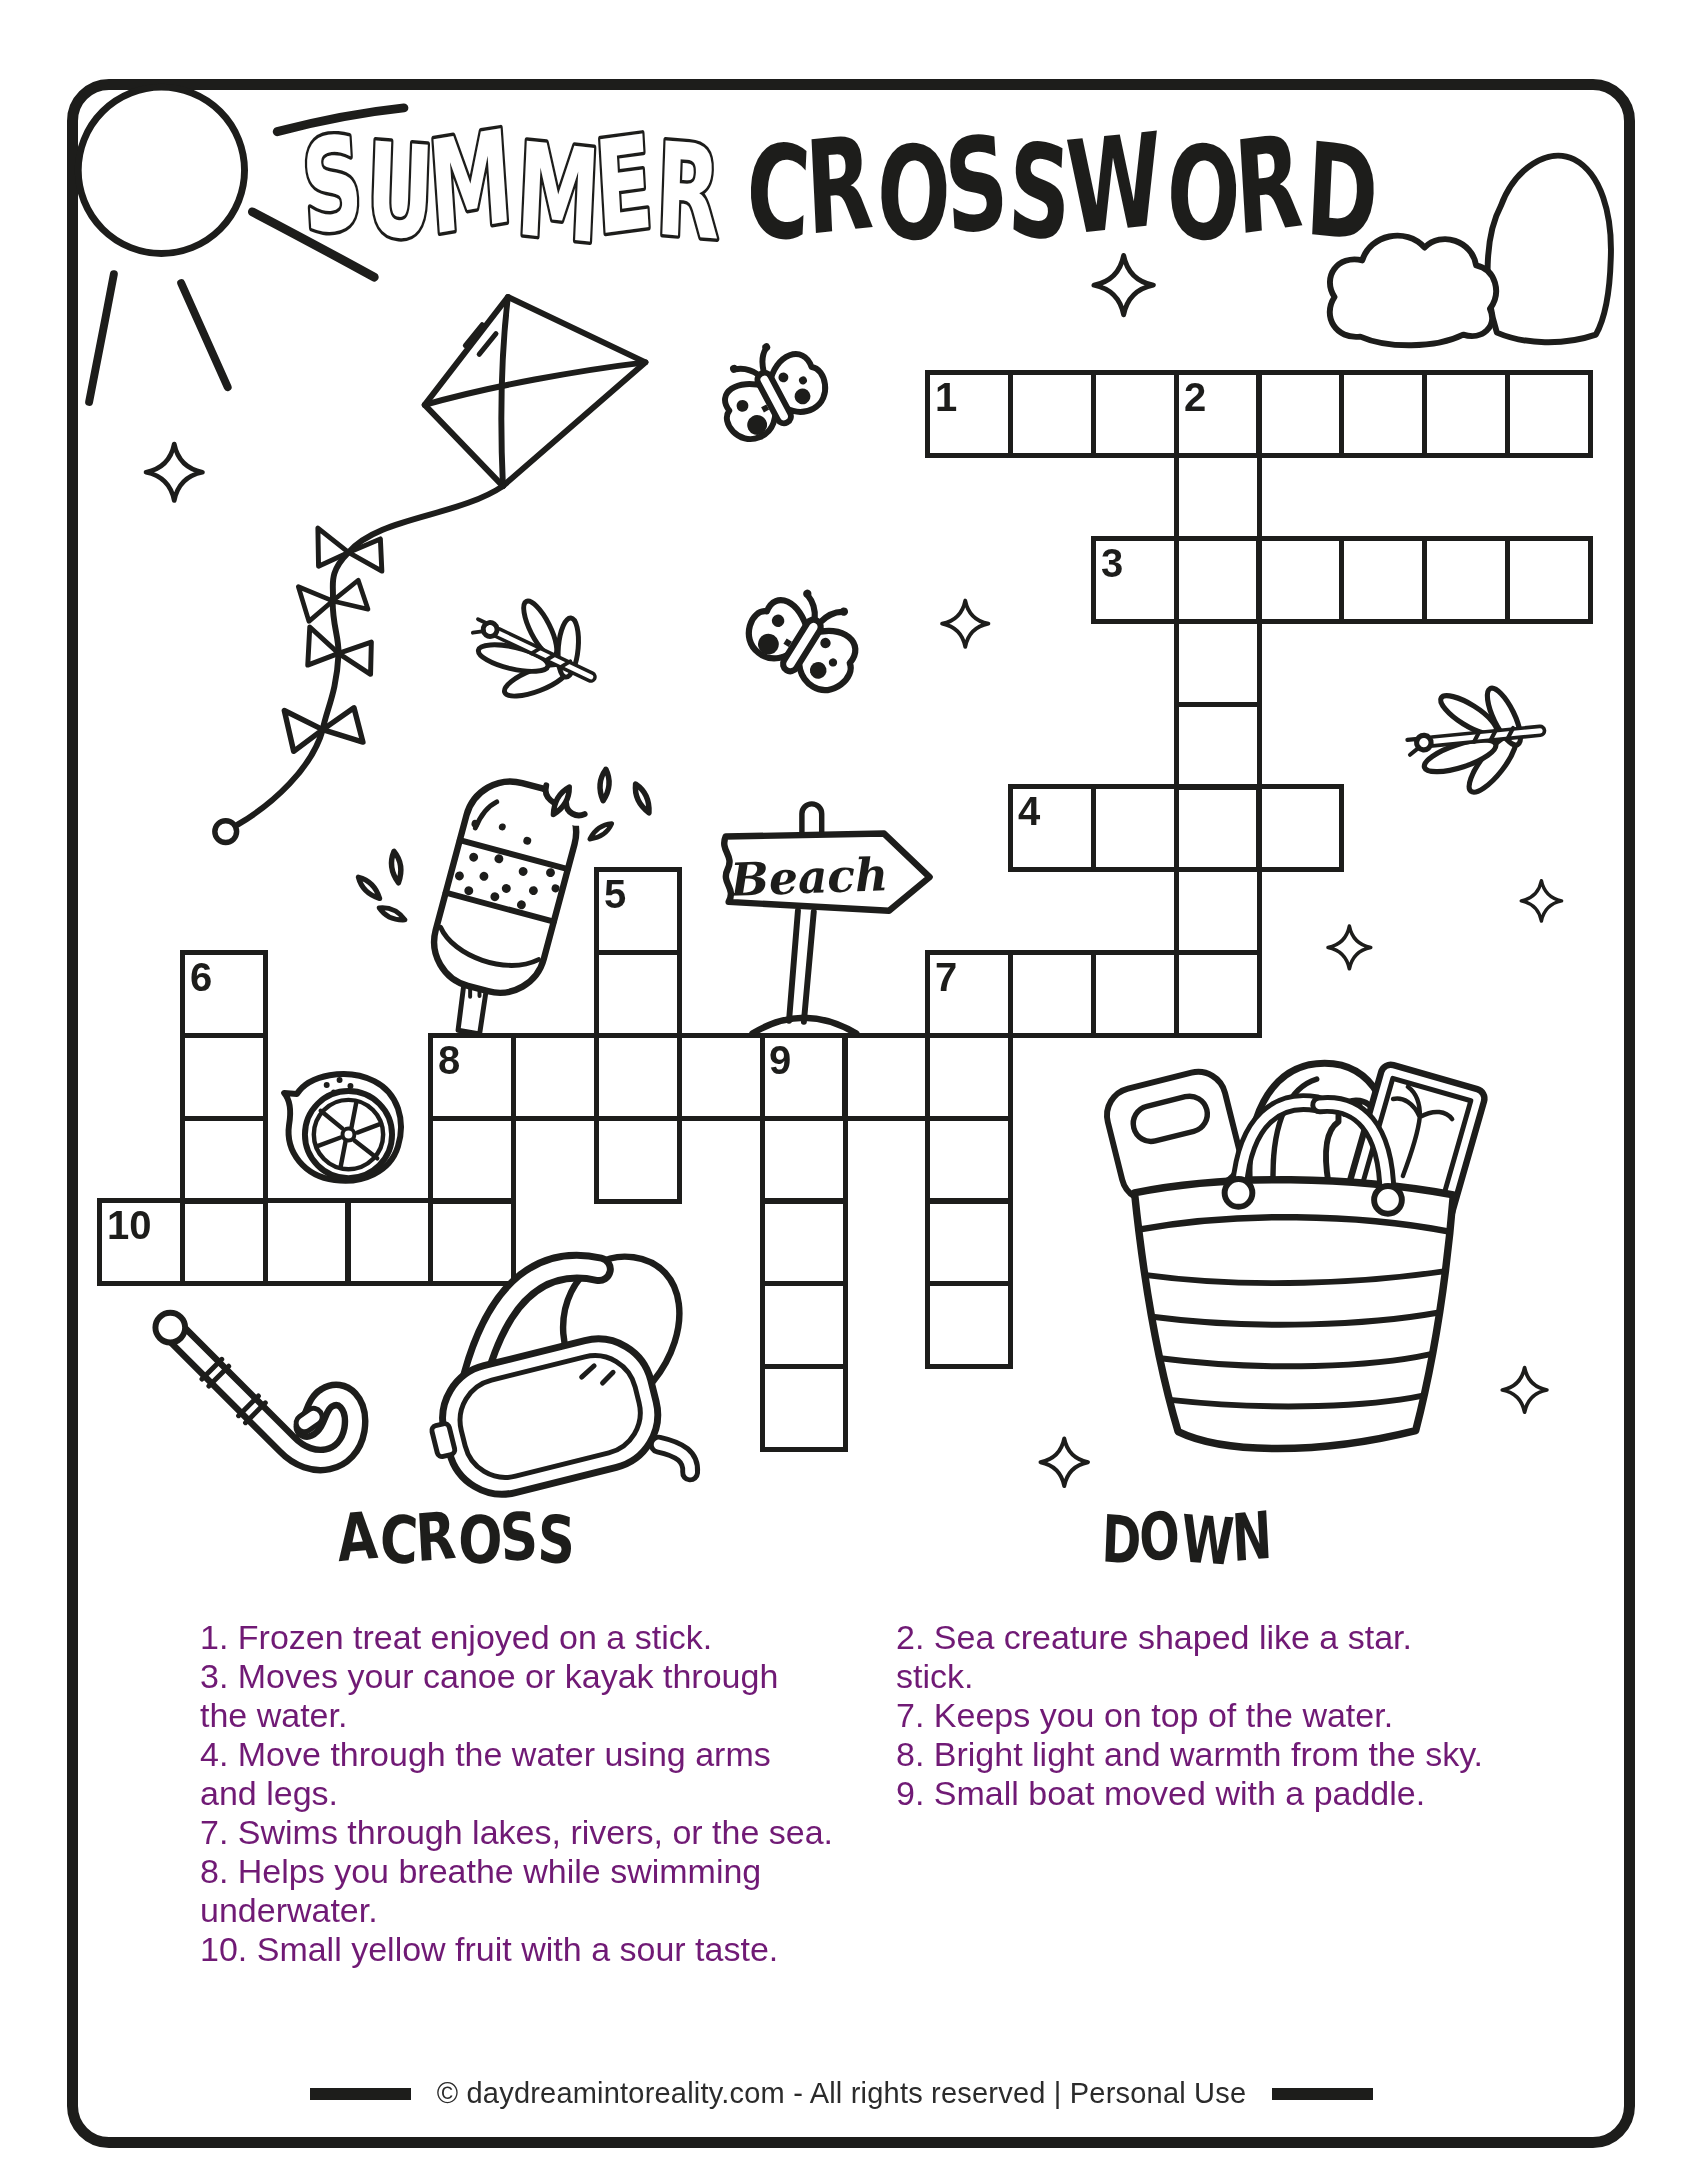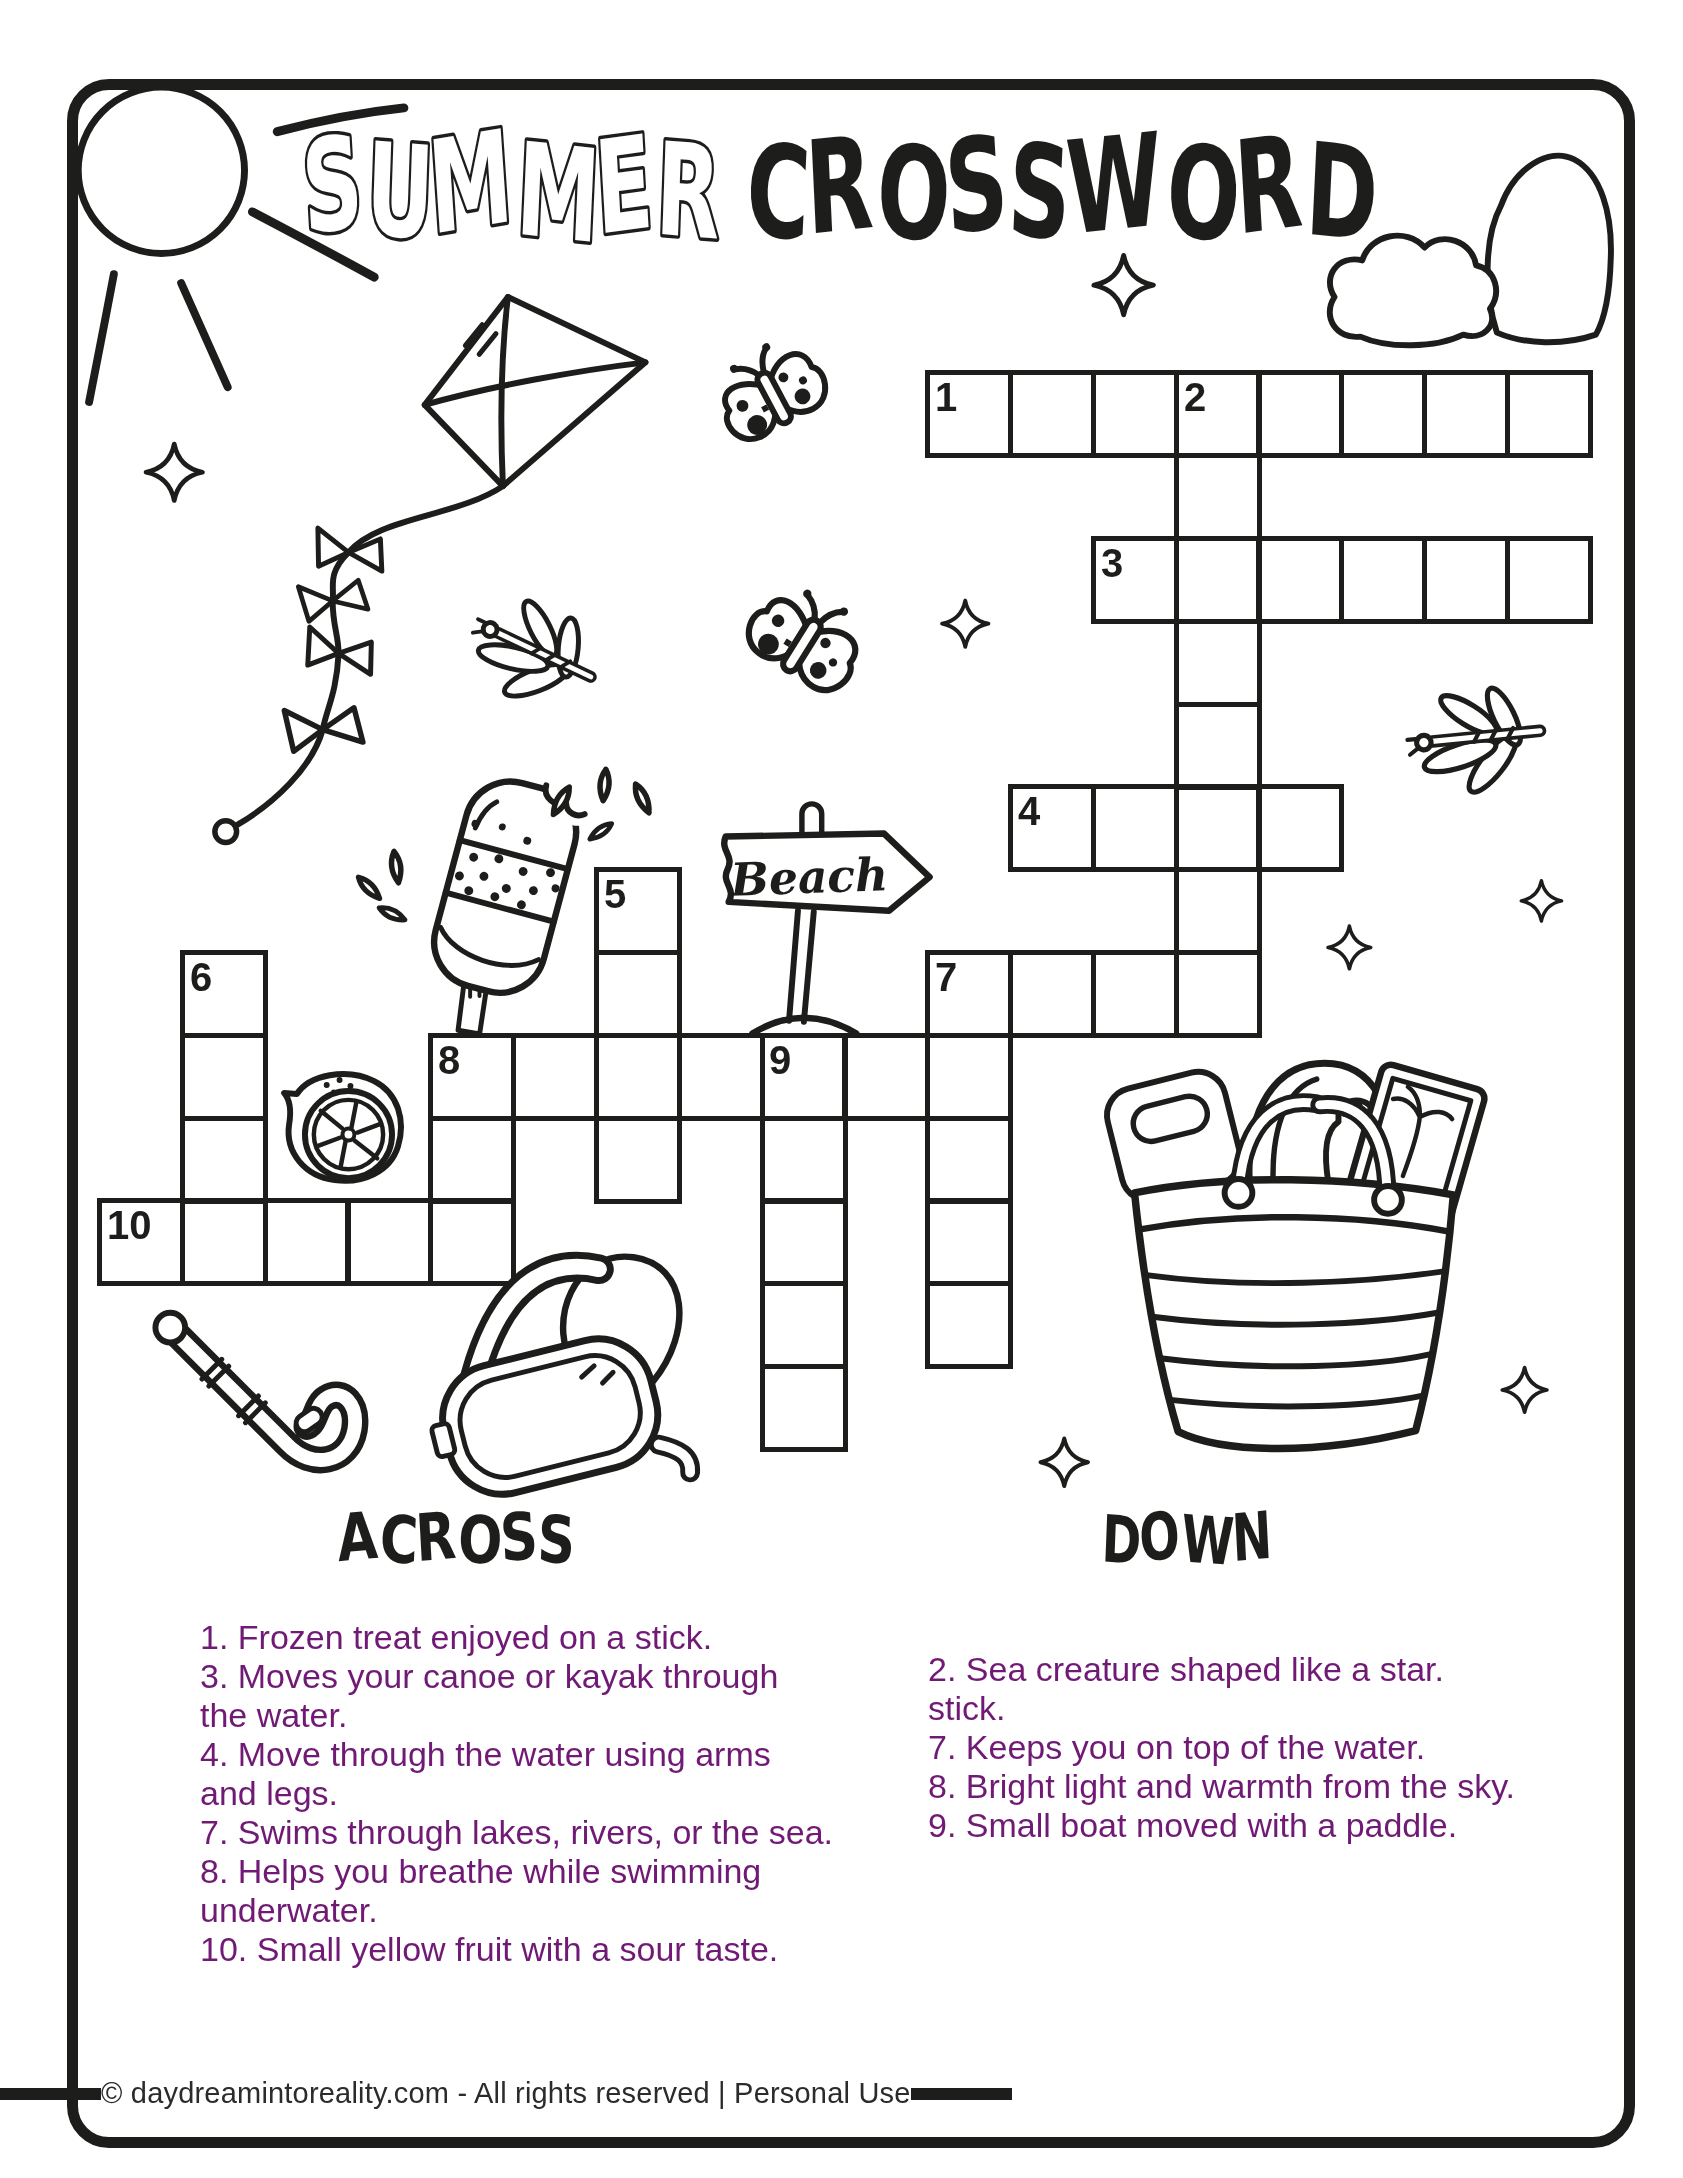--- a/index.html
+++ b/index.html
@@ -7,23 +7,23 @@
         font-family:"Liberation Sans",sans-serif;}
   .frame{position:absolute;left:67px;top:79px;width:1546px;height:2047px;
          border:11px solid #1d1d1b;border-radius:42px;z-index:1;}
   #grid-layer{position:absolute;left:0;top:0;width:100%;height:100%;z-index:2;}
   .cell{position:absolute;border:5px solid #1d1d1b;box-sizing:border-box;background:transparent;}
   .cellnum{position:absolute;font-weight:bold;font-size:40px;color:#1d1d1b;line-height:1;z-index:3;}
   .art{position:absolute;left:0;top:0;z-index:4;pointer-events:none;}
   .clues{position:absolute;z-index:3;font-size:34px;line-height:39px;color:#701a75;
          white-space:nowrap;}
   .clues.across{left:200px;top:1618px;width:634px;}
-  .clues.down{left:928px;top:1618px;width:653px;margin-top:32px;}
+  .clues.down{left:896px;top:1618px;width:653px;}
   .footer{position:absolute;left:0;right:0;top:2077px;display:flex;align-items:center;
-          z-index:3;}
+          justify-content:center;gap:26px;z-index:3;}
   .footer .bar{width:101px;height:12px;background:#1d1d1b;}
   .footer .ftext{font-size:29px;color:#2b2b2b;letter-spacing:0.2px;}
   svg text{font-family:"DejaVu Sans",sans-serif;}
   .script-label{font-family:"DejaVu Serif",serif;font-style:italic;font-weight:bold;}
 </style>
 </head>
 <body>
 
 <div class="page">
 

